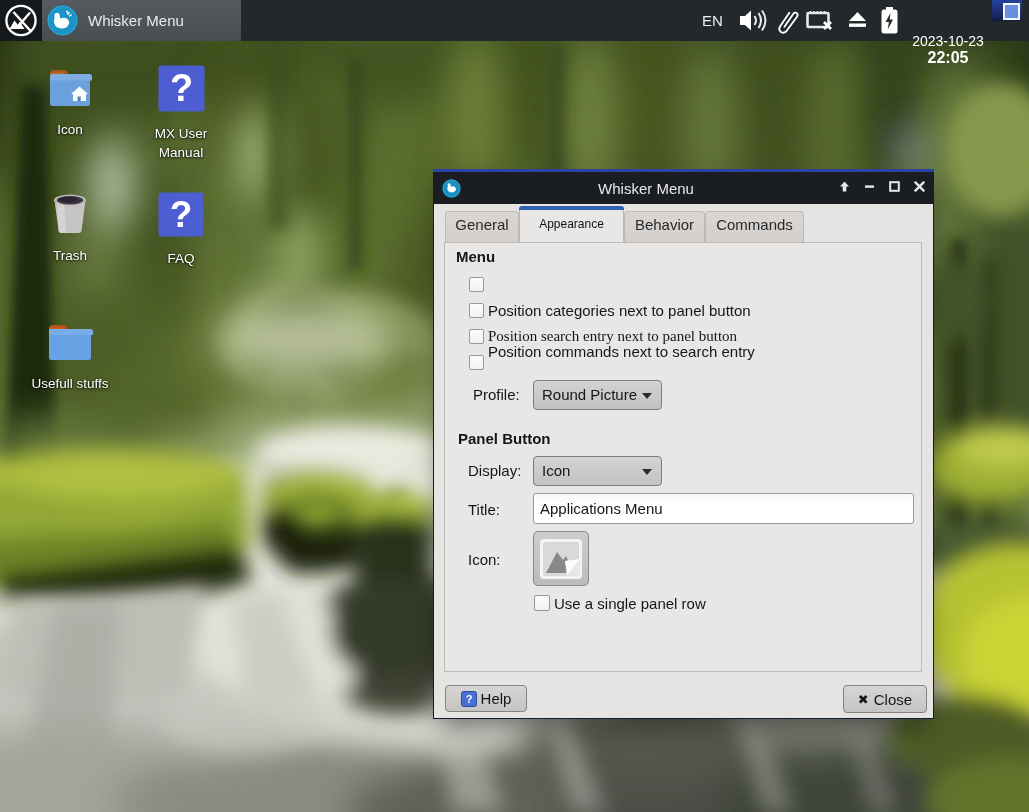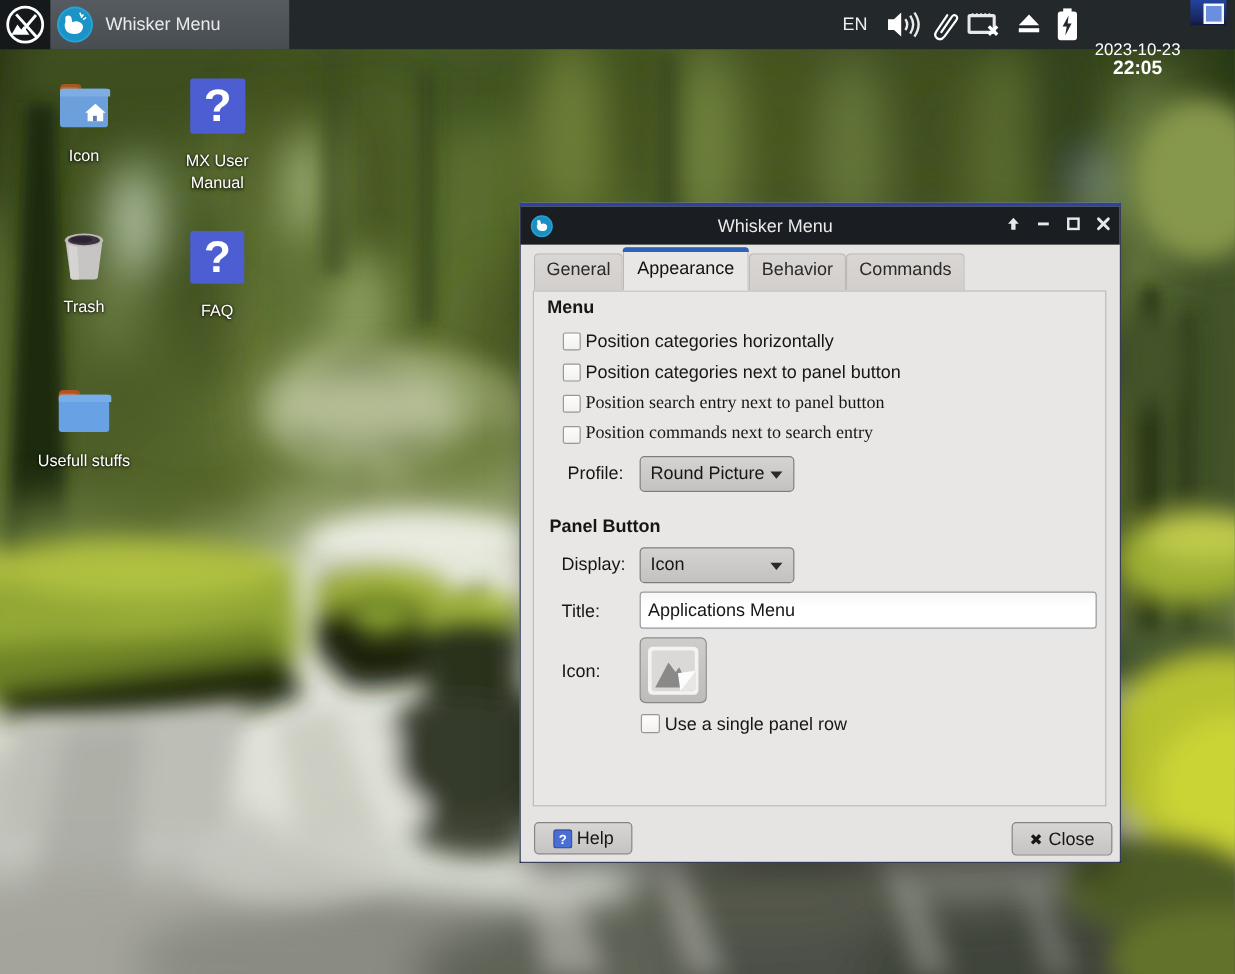--- a/index.html
+++ b/index.html
@@ -24,21 +24,21 @@
 #dlg{position:absolute;left:433px;top:169px;width:501px;height:550px;z-index:60;background:#e6e4e3;border:1px solid #121c38;border-top:none;box-shadow:0 14px 26px -8px rgba(0,0,0,.5);box-sizing:border-box;}
 #dlg-acc{position:absolute;left:-1px;top:0;width:501px;height:3px;background:#2c43a5;}
 #titlebar{position:absolute;left:0;top:3px;width:499px;height:32px;background:#1a1d21;display:flex;align-items:center;}
 #titlebar .ttl{position:absolute;left:30px;right:105px;text-align:center;color:#e9e9ea;font-size:15px;}
 #titlebar .wicon{margin-left:8px;}
 .wbtns{position:absolute;right:1px;top:0;height:32px;display:flex;align-items:center;color:#dcdcdd;}
 .wbtns span{width:25px;text-align:center;font-size:13px;}
 #body{position:absolute;left:0;top:35px;width:499px;height:514px;background:#e6e4e3;}
 
 .tab{position:absolute;box-sizing:border-box;font-size:15px;color:#2a2a2a;text-align:center;line-height:26px;top:42px;height:31px;background:linear-gradient(#d9d6d4,#d2cfcd);border:1px solid #bcb9b7;border-bottom:none;border-radius:4px 4px 0 0;}
-#tab-active{position:absolute;box-sizing:border-box;left:85px;top:37px;width:105px;height:36px;background:#e9e7e6;border:1px solid #bcb9b7;border-bottom:none;border-radius:4px 4px 0 0;font-size:15px;color:#111;text-align:center;line-height:34px;z-index:3;}
+#tab-active{position:absolute;box-sizing:border-box;left:85px;top:37px;width:105px;height:36px;background:#e9e7e6;border:1px solid #bcb9b7;border-bottom:none;border-radius:4px 4px 0 0;font-size:12px;color:#111;text-align:center;line-height:34px;z-index:3;}
 #tab-acc{position:absolute;left:85px;top:37px;width:105px;height:4px;background:#2d62b5;border-radius:3px 3px 0 0;z-index:4;}
 #page{position:absolute;left:10px;top:73px;width:478px;height:430px;background:#e9e7e6;border:1px solid #bdbab8;box-sizing:border-box;}
 .hdr{position:absolute;font-size:15px;font-weight:bold;color:#161616;}
 .cb{position:absolute;width:15px;height:15px;box-sizing:border-box;background:linear-gradient(#fdfdfd,#f2f1f0);border:1px solid #9a9896;border-radius:2px;}
 .clbl{position:absolute;font-size:15px;color:#161616;white-space:nowrap;}
 .combo{position:absolute;width:129px;height:30px;box-sizing:border-box;background:linear-gradient(#d5d3d1,#c4c2c0);border:1px solid #7f7d7b;border-radius:4px;font-size:15px;color:#161616;line-height:28px;padding-left:8px;}
 .combo .arr{position:absolute;right:9px;top:12px;width:0;height:0;border-left:5px solid transparent;border-right:5px solid transparent;border-top:6px solid #2a2a2a;}
 #entry{position:absolute;left:99px;top:324px;width:381px;height:31px;box-sizing:border-box;background:linear-gradient(#f7f7f8,#fff 40%);border:1px solid #999c9e;border-radius:3px;font-size:15px;color:#161616;line-height:29px;padding-left:6px;}
 #iconbtn{position:absolute;left:99px;top:362px;width:56px;height:55px;box-sizing:border-box;background:linear-gradient(#cfcdcb,#bebcba);border:1px solid #8a8886;border-radius:5px;}
 .abtn{position:absolute;box-sizing:border-box;background:linear-gradient(#d8d6d4,#c6c4c2);border:1px solid #858381;border-radius:4px;font-size:15px;color:#161616;display:flex;align-items:center;justify-content:center;}
@@ -353,27 +353,26 @@
 </div>
 <div id="body"></div>
 <div class="tab" style="left:11px;width:74px;">General</div>
 <div id="tab-acc"></div>
 <div id="tab-active">Appearance</div>
 <div class="tab" style="left:190px;width:81px;">Behavior</div>
 <div class="tab" style="left:271px;width:99px;">Commands</div>
 <div id="page"></div>
 <div class="hdr" style="left:22px;top:79px;">Menu</div>
 <div class="cb" style="left:35px;top:108px;"></div>
-    <div class="clbl" style="left:54px;top:107px;">Position categories horizontally</div>
 <div class="cb" style="left:35px;top:134px;"></div>
     <div class="clbl" style="left:54px;top:133px;">Position categories next to panel button</div>
 <div class="cb" style="left:35px;top:160px;"></div>
     <div class="clbl" style="left:54px;top:159px;font-family:Liberation Serif, serif;">Position search entry next to panel button</div>
 <div class="cb" style="left:35px;top:186px;"></div>
-    <div class="clbl" style="left:54px;top:184px;font-family:Liberation Serif, serif;">Position commands next to search entry</div>
+    <div class="clbl" style="left:54px;top:174px;">Position commands next to search entry</div>
 <div class="clbl" style="left:39px;top:217px;">Profile:</div>
 <div class="combo" style="left:99px;top:211px;">Round Picture<span class="arr"></span></div>
 <div class="hdr" style="left:24px;top:261px;">Panel Button</div>
 <div class="clbl" style="left:34px;top:293px;">Display:</div>
 <div class="combo" style="left:99px;top:287px;">Icon<span class="arr"></span></div>
 <div class="clbl" style="left:34px;top:332px;">Title:</div>
 <div id="entry">Applications Menu</div>
 <div class="clbl" style="left:34px;top:382px;">Icon:</div>
 <div id="iconbtn">
       <svg width="44" height="42" viewBox="0 0 44 42" style="position:absolute;left:5px;top:6px;">

